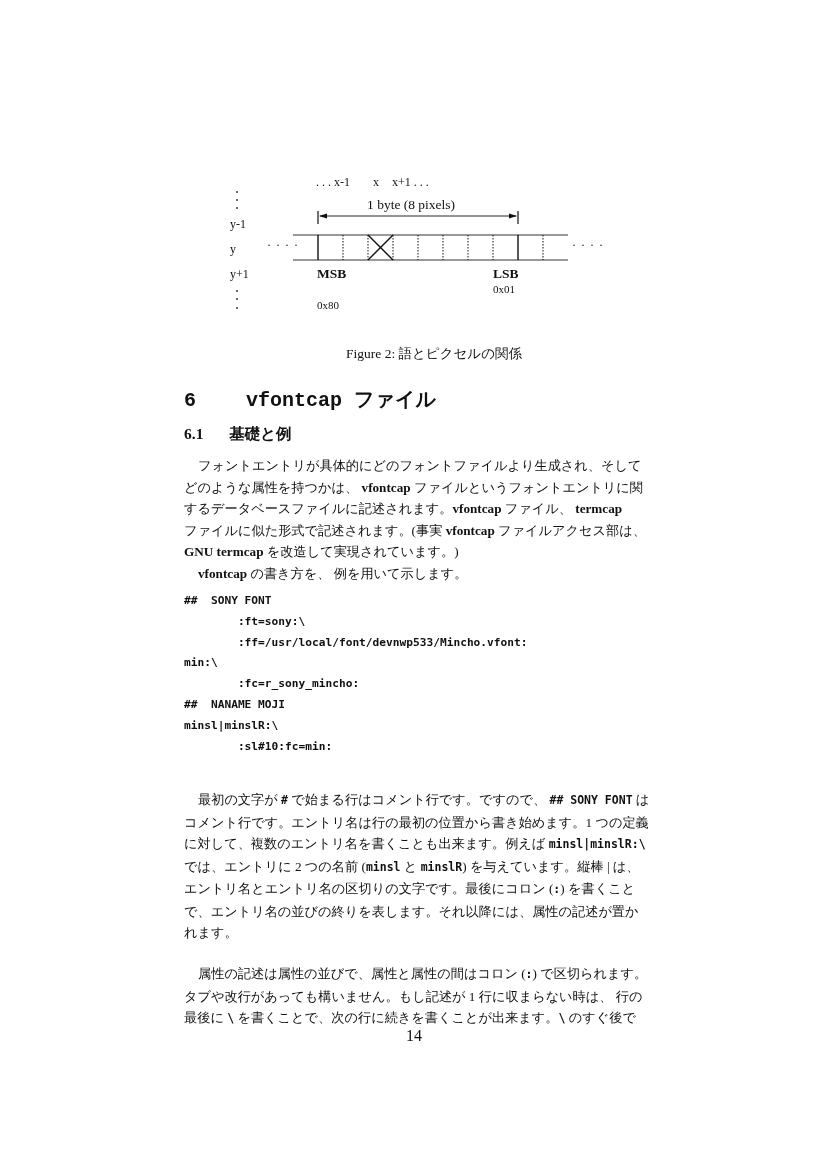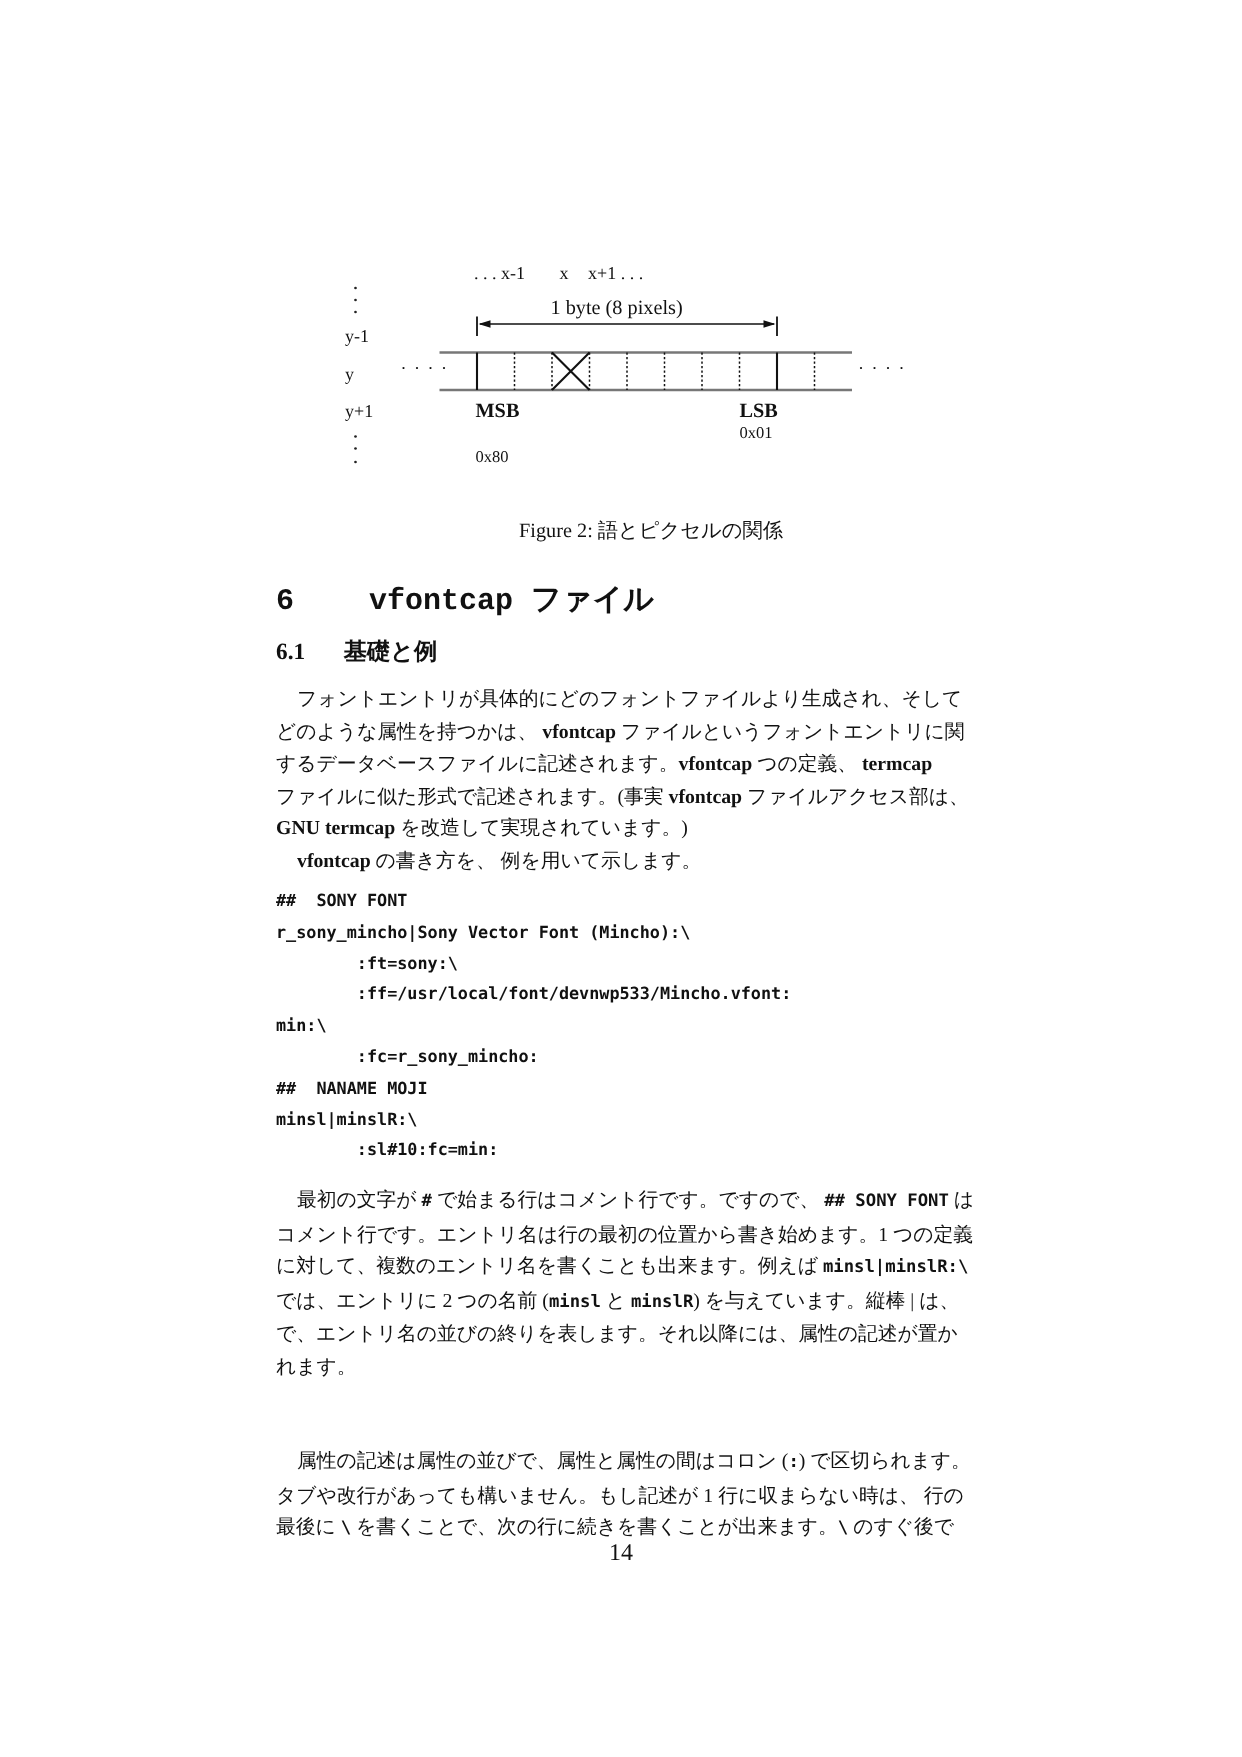--- a/index.html
+++ b/index.html
@@ -95,43 +95,43 @@
 
 <div class="abs subsec" style="left:184px; top:424px;">
   <span>6.1</span>
   <span style="display:inline-block; width:18px;"></span>
   <span>基礎と例</span>
 </div>
 
 <div class="para" style="top:455px;">
   <span class="line indent">フォントエントリが具体的にどのフォントファイルより生成され、そして</span>
   <span class="line"><span>どのような属性を持つかは、</span> <span class="b">vfontcap</span> <span>ファイルというフォントエントリに関</span></span>
-  <span class="line"><span>するデータベースファイルに記述されます。</span><span class="b">vfontcap</span> <span>つの定義、</span> <span class="b">termcap</span></span>
+  <span class="line"><span>するデータベースファイルに記述されます。</span><span class="b">vfontcap</span> <span>ファイル、</span> <span class="b">termcap</span></span>
   <span class="line"><span>ファイルに似た形式で記述されます。(事実</span> <span class="b">vfontcap</span> <span>ファイルアクセス部は、</span></span>
   <span class="line"><span class="b">GNU termcap</span> <span>を改造して実現されています。)</span></span>
   <span class="line indent"><span class="b">vfontcap</span> <span>の書き方を、 例を用いて示します。</span></span>
 </div>
 
 <div class="code" style="top:591px;">
   <span class="cl">##  SONY FONT</span>
-  <span class="cl">r_sony_mincho|Sony Vector Font (Mincho):\</span>
   <span class="cl">        :ft=sony:\</span>
   <span class="cl">        :ff=/usr/local/font/devnwp533/Mincho.vfont:</span>
   <span class="cl">min:\</span>
   <span class="cl">        :fc=r_sony_mincho:</span>
   <span class="cl">##  NANAME MOJI</span>
   <span class="cl">minsl|minslR:\</span>
   <span class="cl">        :sl#10:fc=min:</span>
 </div>
 
 <div class="para" style="top:789px;">
   <span class="line indent"><span>最初の文字が</span> <span class="tt">#</span> <span>で始まる行はコメント行です。ですので、</span> <span class="tt">## SONY FONT</span> <span>は</span></span>
   <span class="line">コメント行です。エントリ名は行の最初の位置から書き始めます。1 つの定義</span>
   <span class="line"><span>に対して、複数のエントリ名を書くことも出来ます。例えば</span> <span class="tt">minsl|minslR:\</span></span>
   <span class="line"><span>では、エントリに 2 つの名前 (</span><span class="tt">minsl</span> <span>と</span> <span class="tt">minslR</span><span>) を与えています。縦棒 | は、</span></span>
+  <span class="line"><span>エントリ名とエントリ名の区切りの文字です。最後にコロン (</span><span class="tt">:</span><span>) を書くこと</span></span>
   <span class="line">で、エントリ名の並びの終りを表します。それ以降には、属性の記述が置か</span>
   <span class="line">れます。</span>
 </div>
 
 <div class="para" style="top:963px;">
   <span class="line indent"><span>属性の記述は属性の並びで、属性と属性の間はコロン (</span><span class="tt">:</span><span>) で区切られます。</span></span>
   <span class="line">タブや改行があっても構いません。もし記述が 1 行に収まらない時は、 行の</span>
   <span class="line"><span>最後に</span> <span class="tt">\</span> <span>を書くことで、次の行に続きを書くことが出来ます。</span><span class="tt">\</span> <span>のすぐ後で</span></span>
 </div>
 

